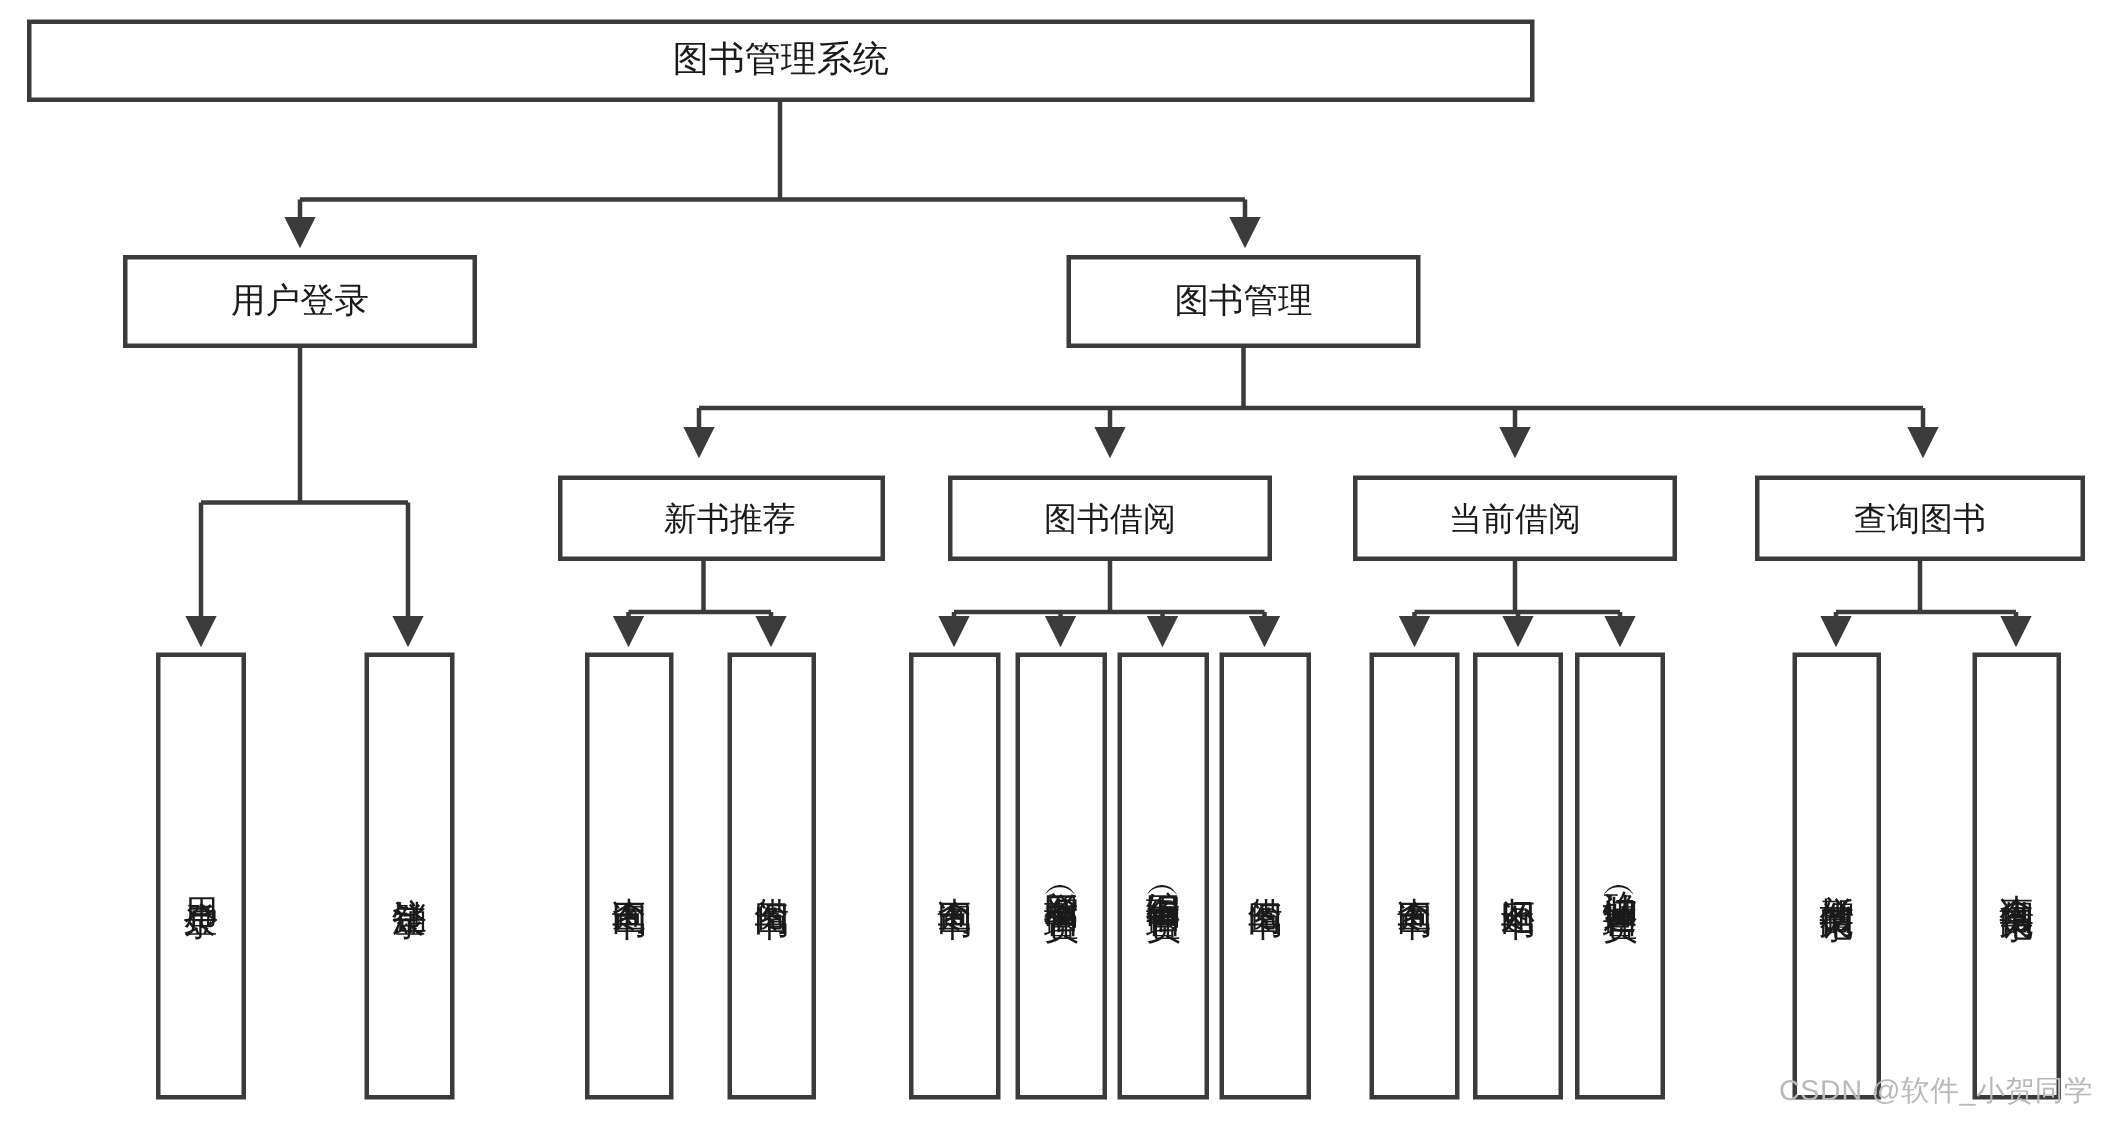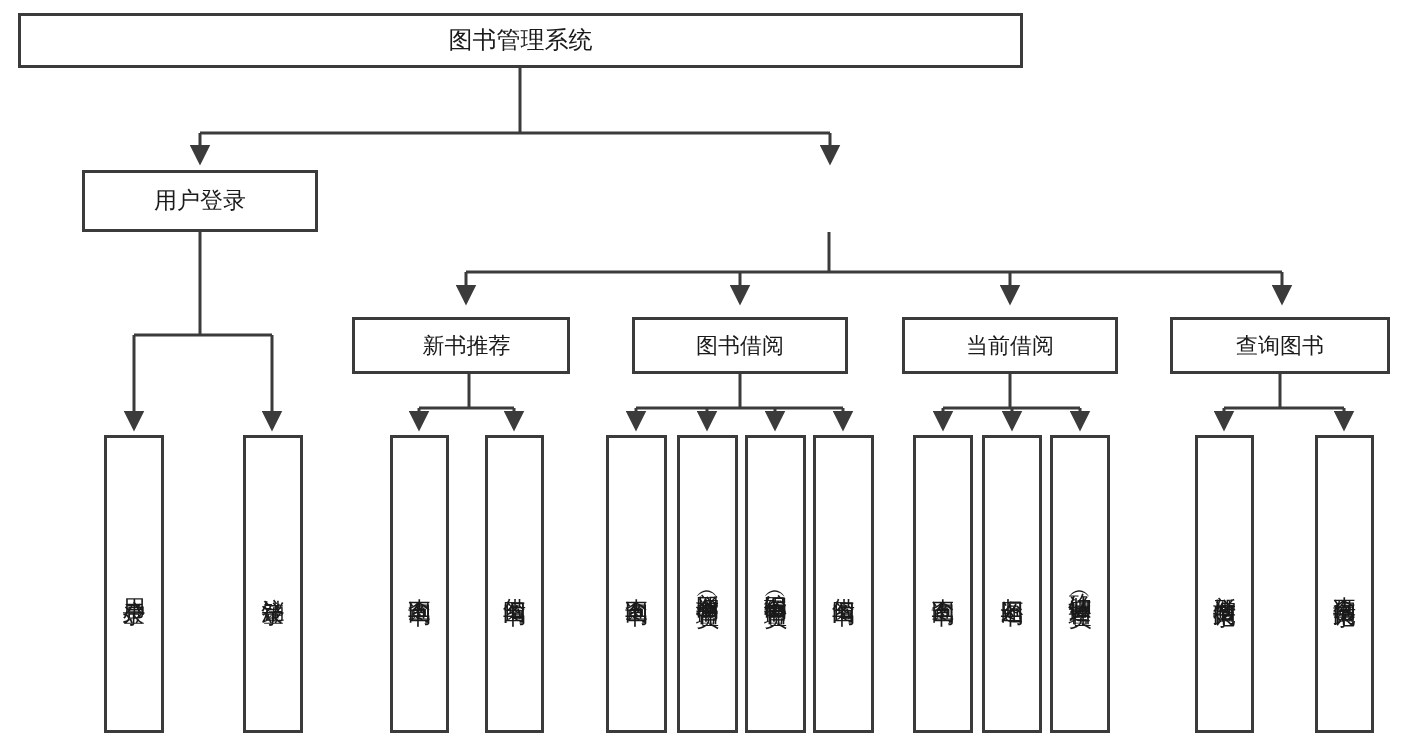--- a/index.html
+++ b/index.html
@@ -125,22 +125,25 @@
     </g>
   </svg>
 
   <div class="node root" style="left:18px; top:13px; width:1005px; height:55px;">
     <span>图书管理系统</span>
   </div>
 
   <div class="node lvl2" style="left:82px; top:170px; width:236px; height:62px;">
     <span>用户登录</span>
   </div>
-
-  <div class="node lvl3" style="left:352px; top:317px; width:218px; height:57px;padding-left:11px;">
+  <div class="node lvl2" style="left:711px; top:170px; width:236px; height:62px;">
+    <span>图书管理</span>
+  </div>
+
+  <div class="node lvl3" style="left:372px; top:317px; width:218px; height:57px;padding-left:11px;">
     <span>新书推荐</span>
   </div>
   <div class="node lvl3" style="left:632px; top:317px; width:216px; height:57px;">
     <span>图书借阅</span>
   </div>
   <div class="node lvl3" style="left:902px; top:317px; width:216px; height:57px;text-align:center;">
     <span>当前借阅</span>
   </div>
   <div class="node lvl3" style="left:1170px; top:317px; width:220px; height:57px;">
     <span>查询图书</span>
@@ -183,14 +186,15 @@
     <span>确认归还（管理员）</span>
   </div>
 
   <div class="node leaf" style="left:1195px; top:435px; width:59px; height:298px;">
     <span>新增借阅记录</span>
   </div>
   <div class="node leaf" style="left:1315px; top:435px; width:59px; height:298px;">
     <span>查询借阅记录</span>
   </div>
 
+  <div class="watermark">CSDN @软件_小贺同学</div>
 
 </div>
 
 </body></html>

